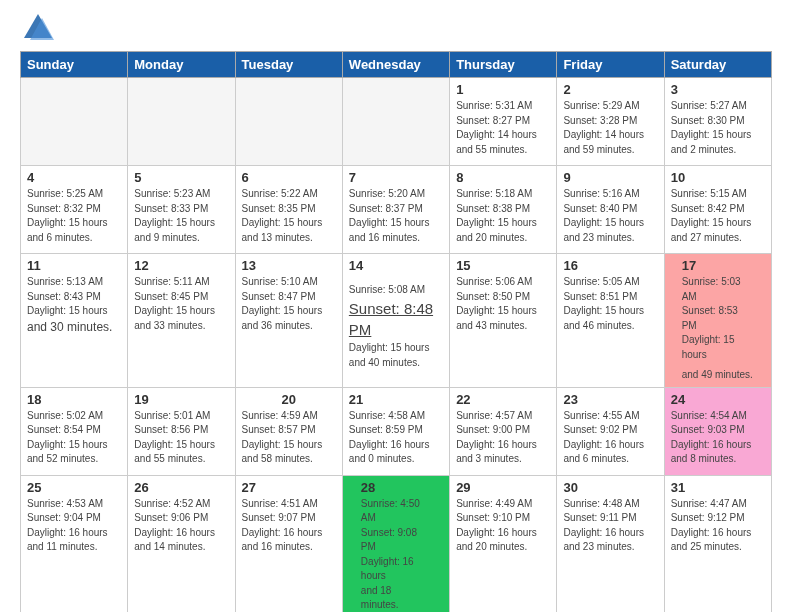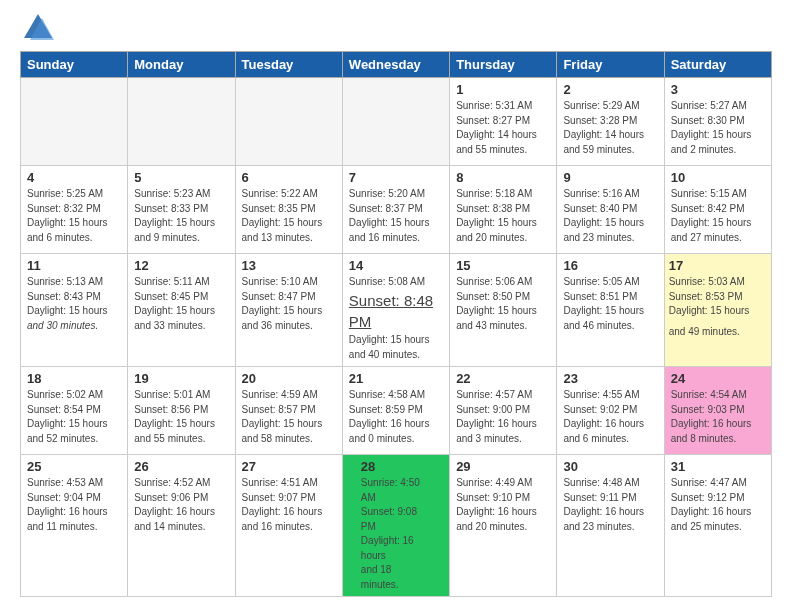--- a/index.html
+++ b/index.html
@@ -116,58 +116,58 @@
           <div style="font-size: 10px; color: rgb(68, 68, 68); line-height: 1.45;">Daylight: 15 hours</div>
           <div style="font-size: 10px; color: rgb(68, 68, 68); line-height: 1.45;">and 27 minutes.</div>
         </td>
       </tr>
       <tr>
         <td style="border: 1px solid rgb(204, 204, 204); background: rgb(255, 255, 255); vertical-align: top; padding: 4px 6px; height: 88px;">
           <div style="font-size: 13px; font-weight: bold; margin-bottom: 2px; color: rgb(51, 51, 51);">11</div>
           <div style="font-size: 10px; color: rgb(68, 68, 68); line-height: 1.45;">Sunrise: 5:13 AM</div>
           <div style="font-size: 10px; color: rgb(68, 68, 68); line-height: 1.45;">Sunset: 8:43 PM</div>
           <div style="font-size: 10px; color: rgb(68, 68, 68); line-height: 1.45;">Daylight: 15 hours</div>
-          <div style="font-size: 10px; color: rgb(68, 68, 68); line-height: 1.45; font-style: italic;">and 30 minutes.</div>
+          <div style="font-size: 12px; color: rgb(68, 68, 68); line-height: 1.45;">and 30 minutes.</div>
         </td>
         <td style="border: 1px solid rgb(204, 204, 204); background: rgb(255, 255, 255); vertical-align: top; padding: 4px 6px; height: 88px;">
           <div style="font-size: 13px; font-weight: bold; margin-bottom: 2px; color: rgb(51, 51, 51);">12</div>
           <div style="font-size: 10px; color: rgb(68, 68, 68); line-height: 1.45;">Sunrise: 5:11 AM</div>
           <div style="font-size: 10px; color: rgb(68, 68, 68); line-height: 1.45;">Sunset: 8:45 PM</div>
           <div style="font-size: 10px; color: rgb(68, 68, 68); line-height: 1.45;">Daylight: 15 hours</div>
           <div style="font-size: 10px; color: rgb(68, 68, 68); line-height: 1.45;">and 33 minutes.</div>
         </td>
         <td style="border: 1px solid rgb(204, 204, 204); background: rgb(255, 255, 255); vertical-align: top; padding: 4px 6px; height: 88px;">
           <div style="font-size: 13px; font-weight: bold; margin-bottom: 2px; color: rgb(51, 51, 51);">13</div>
           <div style="font-size: 10px; color: rgb(68, 68, 68); line-height: 1.45;">Sunrise: 5:10 AM</div>
           <div style="font-size: 10px; color: rgb(68, 68, 68); line-height: 1.45;">Sunset: 8:47 PM</div>
           <div style="font-size: 10px; color: rgb(68, 68, 68); line-height: 1.45;">Daylight: 15 hours</div>
           <div style="font-size: 10px; color: rgb(68, 68, 68); line-height: 1.45;">and 36 minutes.</div>
         </td>
         <td style="border: 1px solid rgb(204, 204, 204); background: rgb(255, 255, 255); vertical-align: top; padding: 4px 6px; height: 88px;">
-          <div style="font-size: 13px; font-weight: bold; margin-bottom: 2px; color: rgb(51, 51, 51);">14</div>
+          <div style="font-size: 13px; font-weight: bold; margin-bottom: 10px; color: rgb(51, 51, 51);">14</div>
           <div style="font-size: 10px; color: rgb(68, 68, 68); line-height: 1.45;">Sunrise: 5:08 AM</div>
           <div style="font-size: 15px; color: rgb(68, 68, 68); line-height: 1.45; text-decoration: underline;">Sunset: 8:48 PM</div>
           <div style="font-size: 10px; color: rgb(68, 68, 68); line-height: 1.45;">Daylight: 15 hours</div>
           <div style="font-size: 10px; color: rgb(68, 68, 68); line-height: 1.45;">and 40 minutes.</div>
         </td>
         <td style="border: 1px solid rgb(204, 204, 204); background: rgb(255, 255, 255); vertical-align: top; padding: 4px 6px; height: 88px;">
           <div style="font-size: 13px; font-weight: bold; margin-bottom: 2px; color: rgb(51, 51, 51);">15</div>
           <div style="font-size: 10px; color: rgb(68, 68, 68); line-height: 1.45;">Sunrise: 5:06 AM</div>
           <div style="font-size: 10px; color: rgb(68, 68, 68); line-height: 1.45;">Sunset: 8:50 PM</div>
           <div style="font-size: 10px; color: rgb(68, 68, 68); line-height: 1.45;">Daylight: 15 hours</div>
           <div style="font-size: 10px; color: rgb(68, 68, 68); line-height: 1.45;">and 43 minutes.</div>
         </td>
         <td style="border: 1px solid rgb(204, 204, 204); background: rgb(255, 255, 255); vertical-align: top; padding: 4px 6px; height: 88px;">
           <div style="font-size: 13px; font-weight: bold; margin-bottom: 2px; color: rgb(51, 51, 51);">16</div>
           <div style="font-size: 10px; color: rgb(68, 68, 68); line-height: 1.45;">Sunrise: 5:05 AM</div>
           <div style="font-size: 10px; color: rgb(68, 68, 68); line-height: 1.45;">Sunset: 8:51 PM</div>
           <div style="font-size: 10px; color: rgb(68, 68, 68); line-height: 1.45;">Daylight: 15 hours</div>
           <div style="font-size: 10px; color: rgb(68, 68, 68); line-height: 1.45;">and 46 minutes.</div>
         </td>
-        <td style="border: 1px solid rgb(204, 204, 204); background: #fef9c3; vertical-align: top; padding: 4px 4px; height: 88px;">
+        <td style="border: 1px solid rgb(204, 204, 204); background: #fca5a5; vertical-align: top; padding: 4px 17px; height: 88px;">
           <div style="font-size: 13px; font-weight: bold; margin-bottom: 2px; color: rgb(51, 51, 51);">17</div>
           <div style="font-size: 10px; color: rgb(68, 68, 68); line-height: 1.45;">Sunrise: 5:03 AM</div>
           <div style="font-size: 10px; color: rgb(68, 68, 68); line-height: 1.45;">Sunset: 8:53 PM</div>
           <div style="font-size: 10px; color: rgb(68, 68, 68); line-height: 1.45;">Daylight: 15 hours</div>
           <div style="font-size: 10px; color: rgb(68, 68, 68); line-height: 1.45; margin-top: 6px;">and 49 minutes.</div>
         </td>
       </tr>
       <tr>
         <td style="border: 1px solid rgb(204, 204, 204); background: rgb(255, 255, 255); vertical-align: top; padding: 4px 6px; height: 88px;">
           <div style="font-size: 13px; font-weight: bold; margin-bottom: 2px; color: rgb(51, 51, 51);">18</div>
@@ -177,21 +177,21 @@
           <div style="font-size: 10px; color: rgb(68, 68, 68); line-height: 1.45;">and 52 minutes.</div>
         </td>
         <td style="border: 1px solid rgb(204, 204, 204); background: rgb(255, 255, 255); vertical-align: top; padding: 4px 6px; height: 88px;">
           <div style="font-size: 13px; font-weight: bold; margin-bottom: 2px; color: rgb(51, 51, 51);">19</div>
           <div style="font-size: 10px; color: rgb(68, 68, 68); line-height: 1.45;">Sunrise: 5:01 AM</div>
           <div style="font-size: 10px; color: rgb(68, 68, 68); line-height: 1.45;">Sunset: 8:56 PM</div>
           <div style="font-size: 10px; color: rgb(68, 68, 68); line-height: 1.45;">Daylight: 15 hours</div>
           <div style="font-size: 10px; color: rgb(68, 68, 68); line-height: 1.45;">and 55 minutes.</div>
         </td>
         <td style="border: 1px solid rgb(204, 204, 204); background: rgb(255, 255, 255); vertical-align: top; padding: 4px 6px; height: 88px;">
-          <div style="font-size: 13px; font-weight: bold; margin-bottom: 2px; color: rgb(51, 51, 51);">20</div>
+          <div style="font-size: 13px; font-weight: bold; margin-bottom: 2px; color: rgb(51, 51, 51); text-align: center;">20</div>
           <div style="font-size: 10px; color: rgb(68, 68, 68); line-height: 1.45;">Sunrise: 4:59 AM</div>
           <div style="font-size: 10px; color: rgb(68, 68, 68); line-height: 1.45;">Sunset: 8:57 PM</div>
           <div style="font-size: 10px; color: rgb(68, 68, 68); line-height: 1.45;">Daylight: 15 hours</div>
           <div style="font-size: 10px; color: rgb(68, 68, 68); line-height: 1.45;">and 58 minutes.</div>
         </td>
         <td style="border: 1px solid rgb(204, 204, 204); background: rgb(255, 255, 255); vertical-align: top; padding: 4px 6px; height: 88px;">
           <div style="font-size: 13px; font-weight: bold; margin-bottom: 2px; color: rgb(51, 51, 51);">21</div>
           <div style="font-size: 10px; color: rgb(68, 68, 68); line-height: 1.45;">Sunrise: 4:58 AM</div>
           <div style="font-size: 10px; color: rgb(68, 68, 68); line-height: 1.45;">Sunset: 8:59 PM</div>
           <div style="font-size: 10px; color: rgb(68, 68, 68); line-height: 1.45;">Daylight: 16 hours</div>

